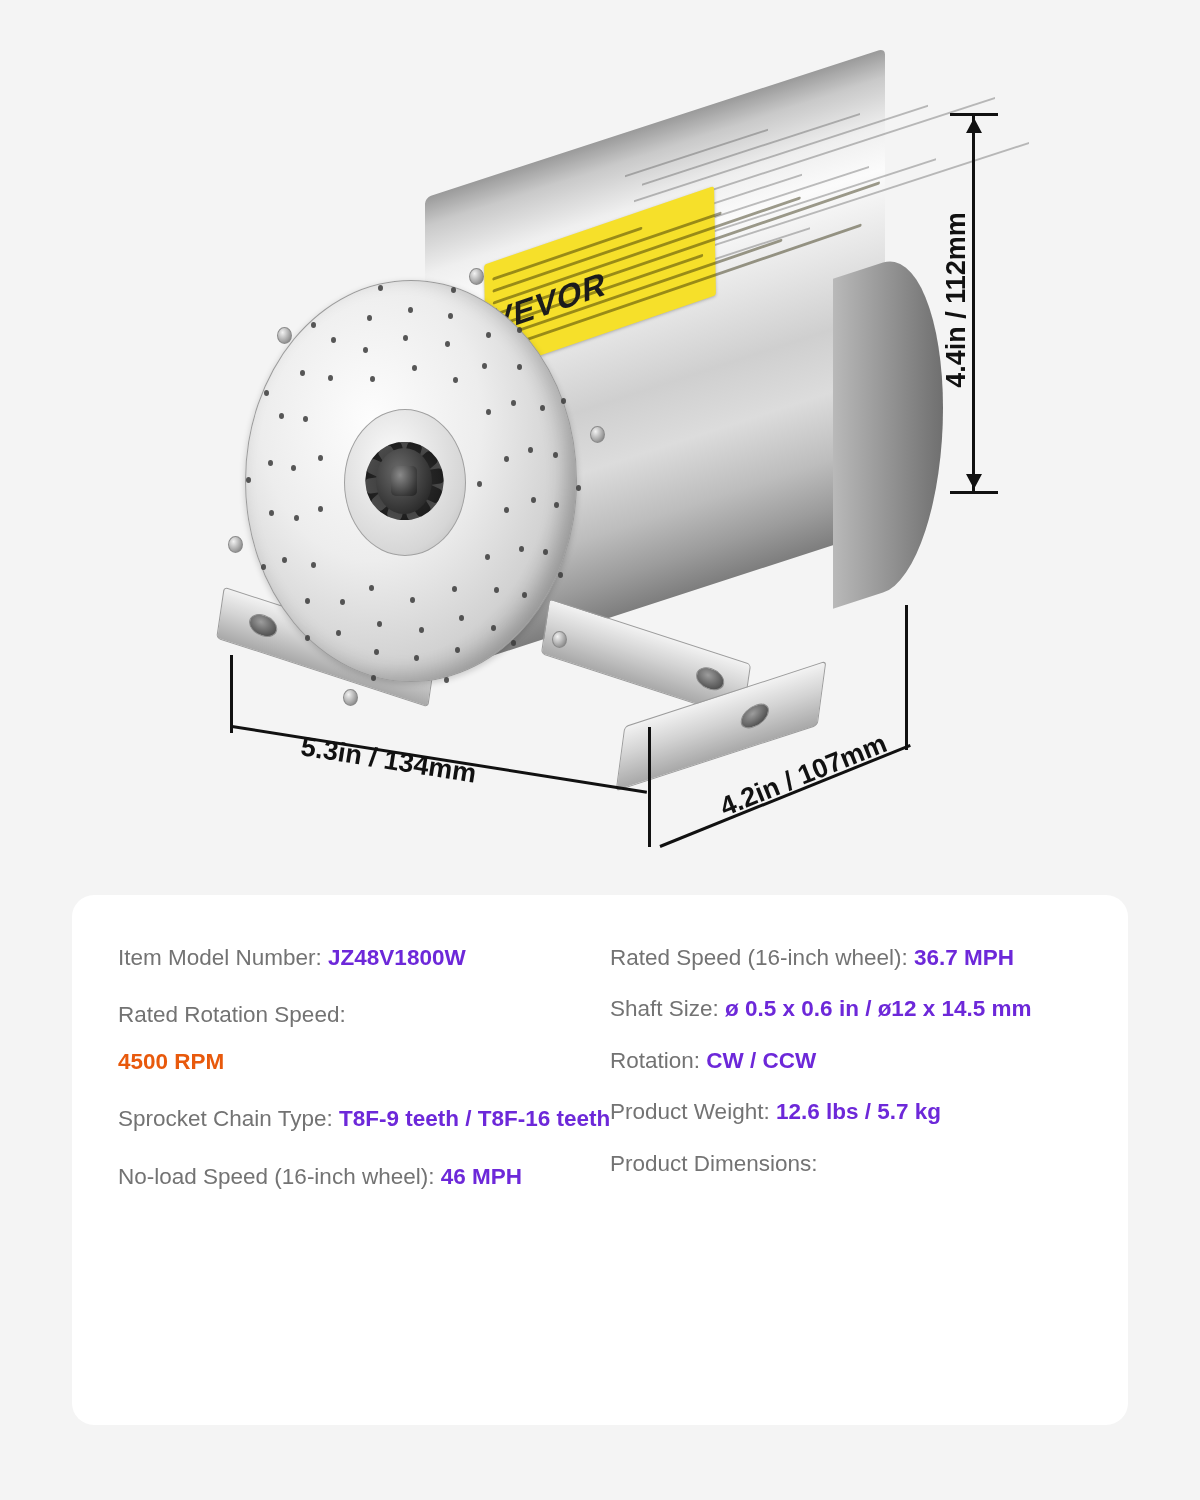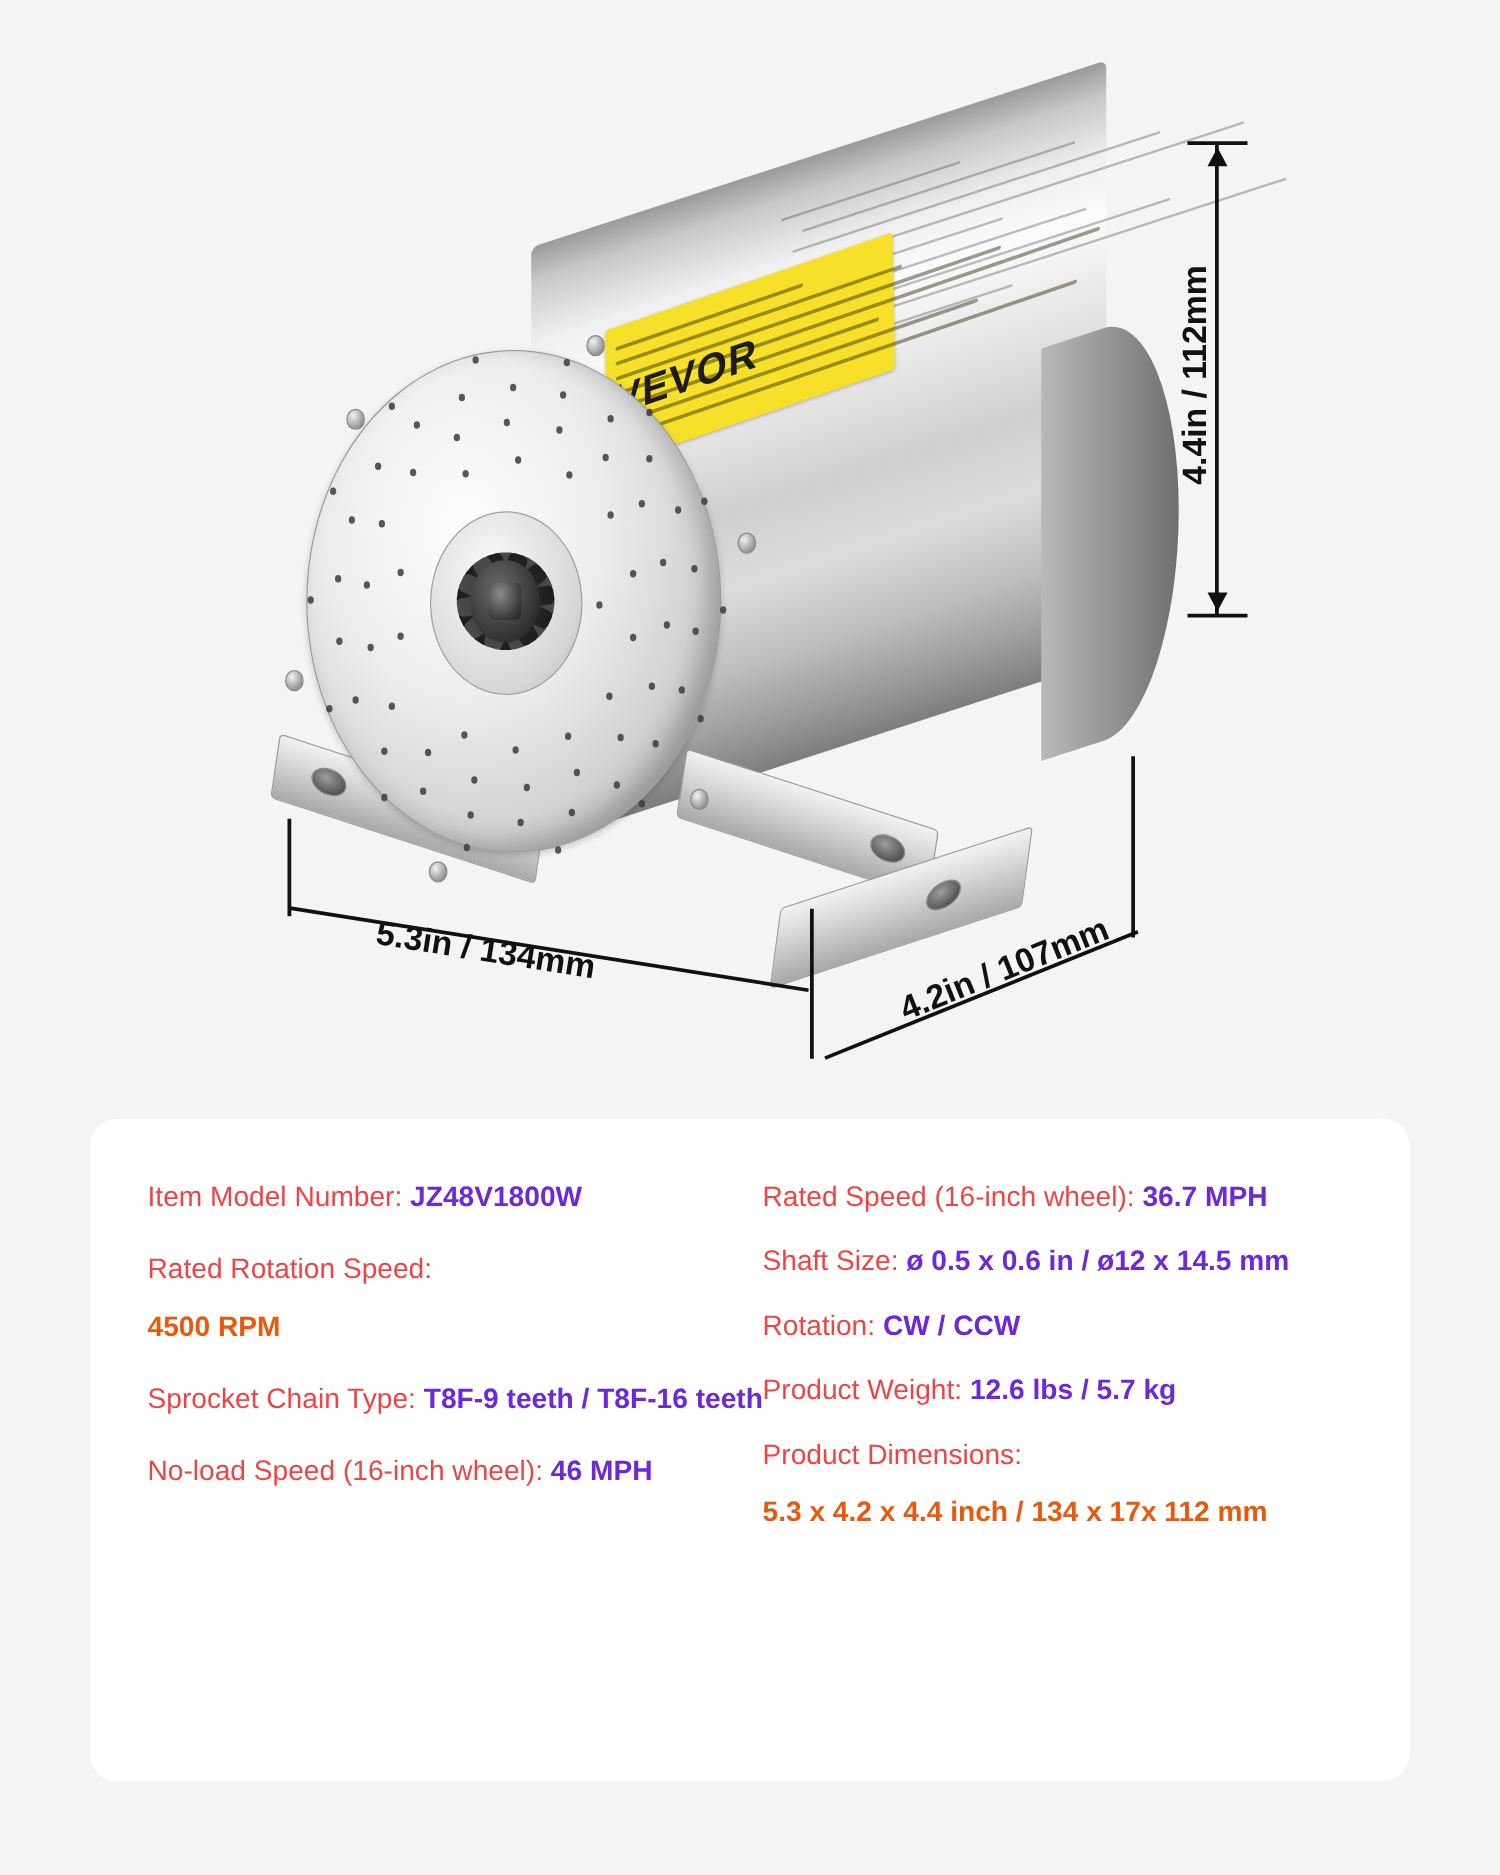--- a/index.html
+++ b/index.html
@@ -296,21 +296,21 @@
   .spec-val {
     color: #6d28d9;
     font-weight: bold;
   }
   .spec-val-block {
     display: block;
     color: #e8590c;
     font-weight: bold;
     margin-top: 16px;
   }
-  .spec-label { color: #ef4444; margin-top: 15px; }
+  .spec-label { color: #737373; margin-top: 15px; }
 </style>
 </head>
 <body>
 
 <div id="product-figure">
 
   <div class="motor-wrap">
 
     <div class="barrel"></div>
     <div class="barrel-end-r"></div>
@@ -470,16 +470,16 @@
         <div class="spec-row"><span class="spec-label">Item Model Number:</span><span class="spec-val"> JZ48V1800W</span></div>
         <div class="spec-row"><span class="spec-label">Rated Rotation Speed:</span><span class="spec-val-block">4500 RPM</span></div>
         <div class="spec-row"><span class="spec-label">Sprocket Chain Type:</span><span class="spec-val"> T8F-9 teeth / T8F-16 teeth</span></div>
         <div class="spec-row"><span class="spec-label">No-load Speed (16-inch wheel):</span><span class="spec-val"> 46 MPH</span></div>
       </div>
     <div class="col col-right" id="spec-col-right">
         <div class="spec-row"><span class="spec-label">Rated Speed (16-inch wheel):</span><span class="spec-val"> 36.7 MPH</span></div>
         <div class="spec-row"><span class="spec-label">Shaft Size:</span><span class="spec-val"> ø 0.5 x 0.6 in / ø12 x 14.5 mm</span></div>
         <div class="spec-row"><span class="spec-label">Rotation:</span><span class="spec-val"> CW / CCW</span></div>
         <div class="spec-row"><span class="spec-label">Product Weight:</span><span class="spec-val"> 12.6 lbs / 5.7 kg</span></div>
-        <div class="spec-row"><span class="spec-label">Product Dimensions:</span><span class="spec-val-block">5.3 x 4.2 x 4.4 inch / 134 x 17x 112 mm</span></div>
+        <div class="spec-row"><span class="spec-label">Product Dimensions:</span></div>
       </div>
   </div>
 </div>
 
 </body></html>

